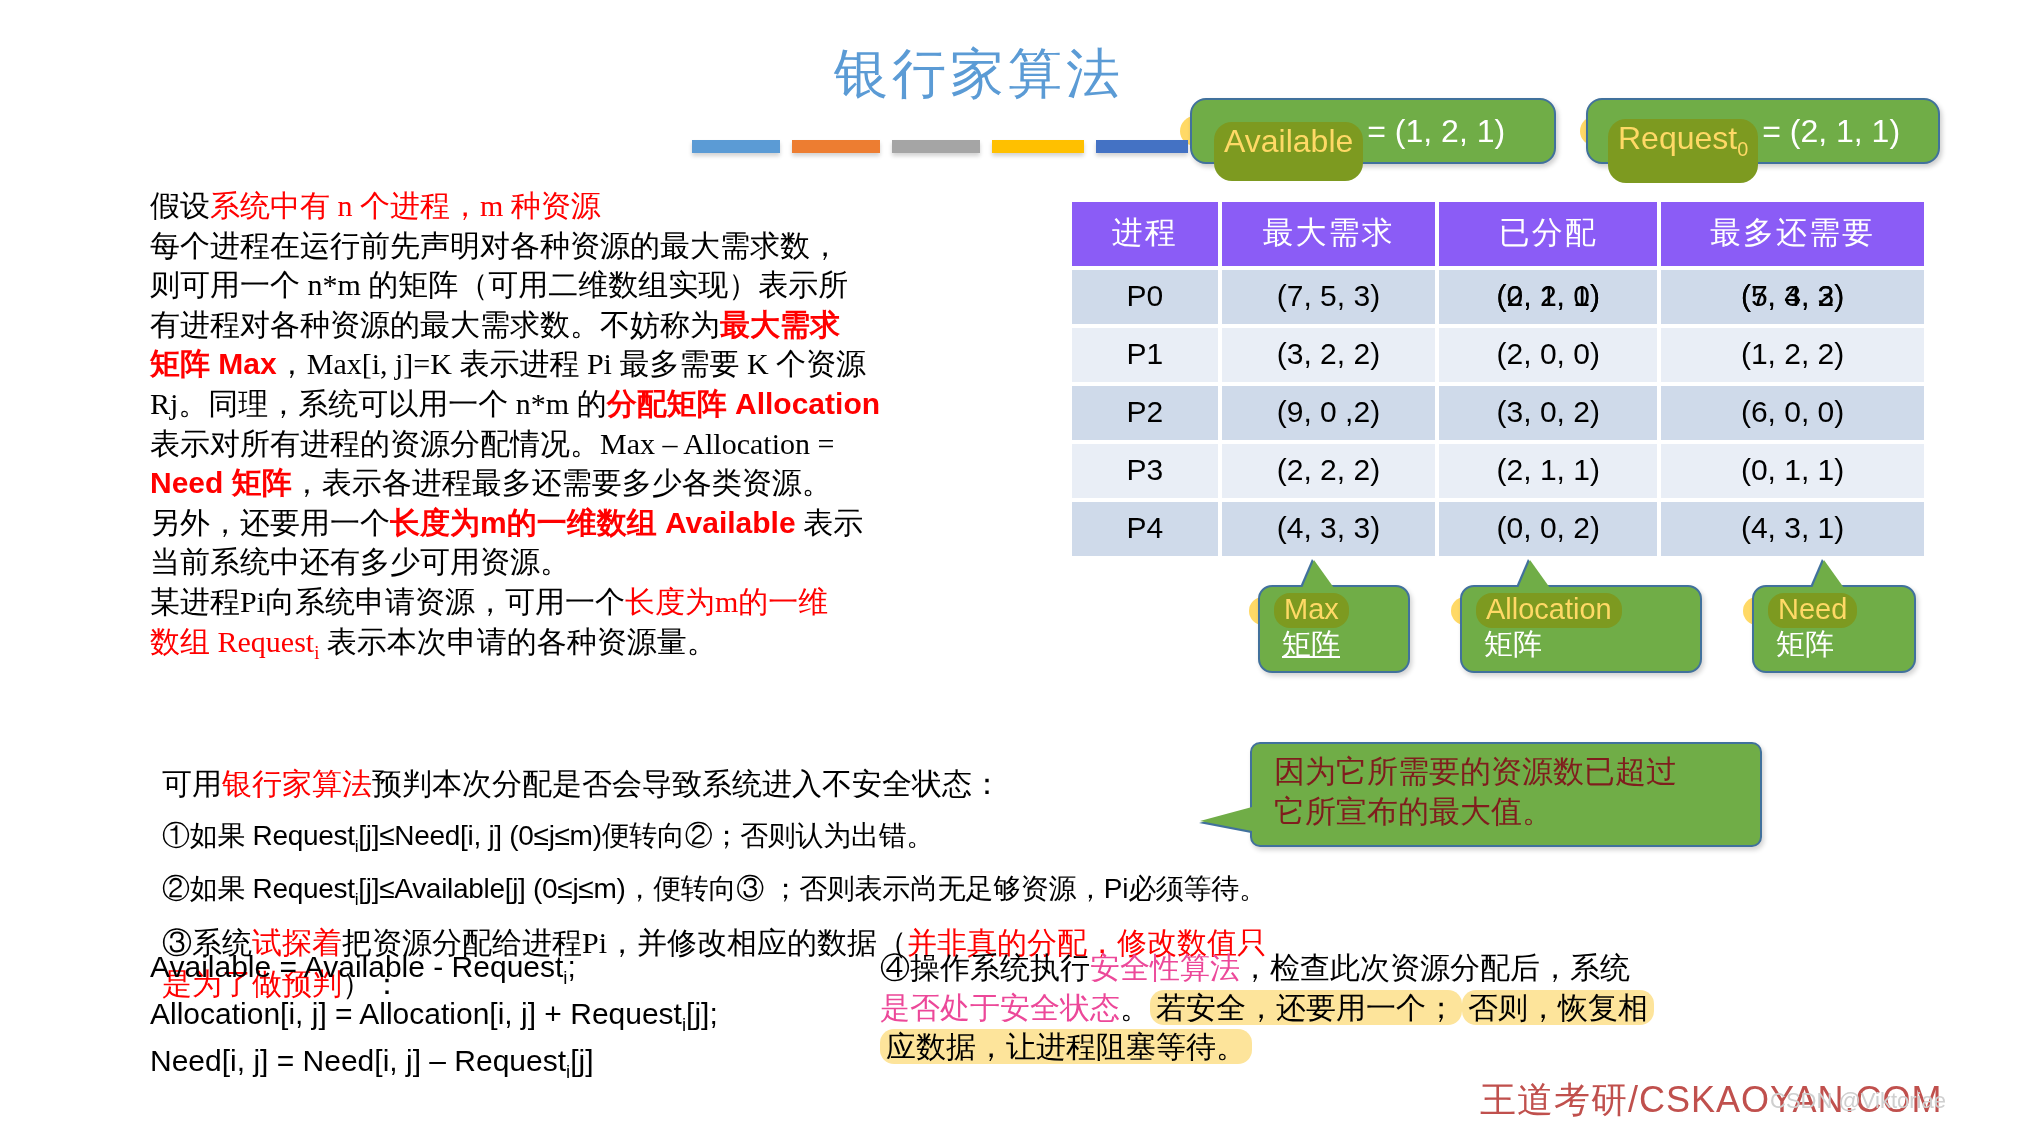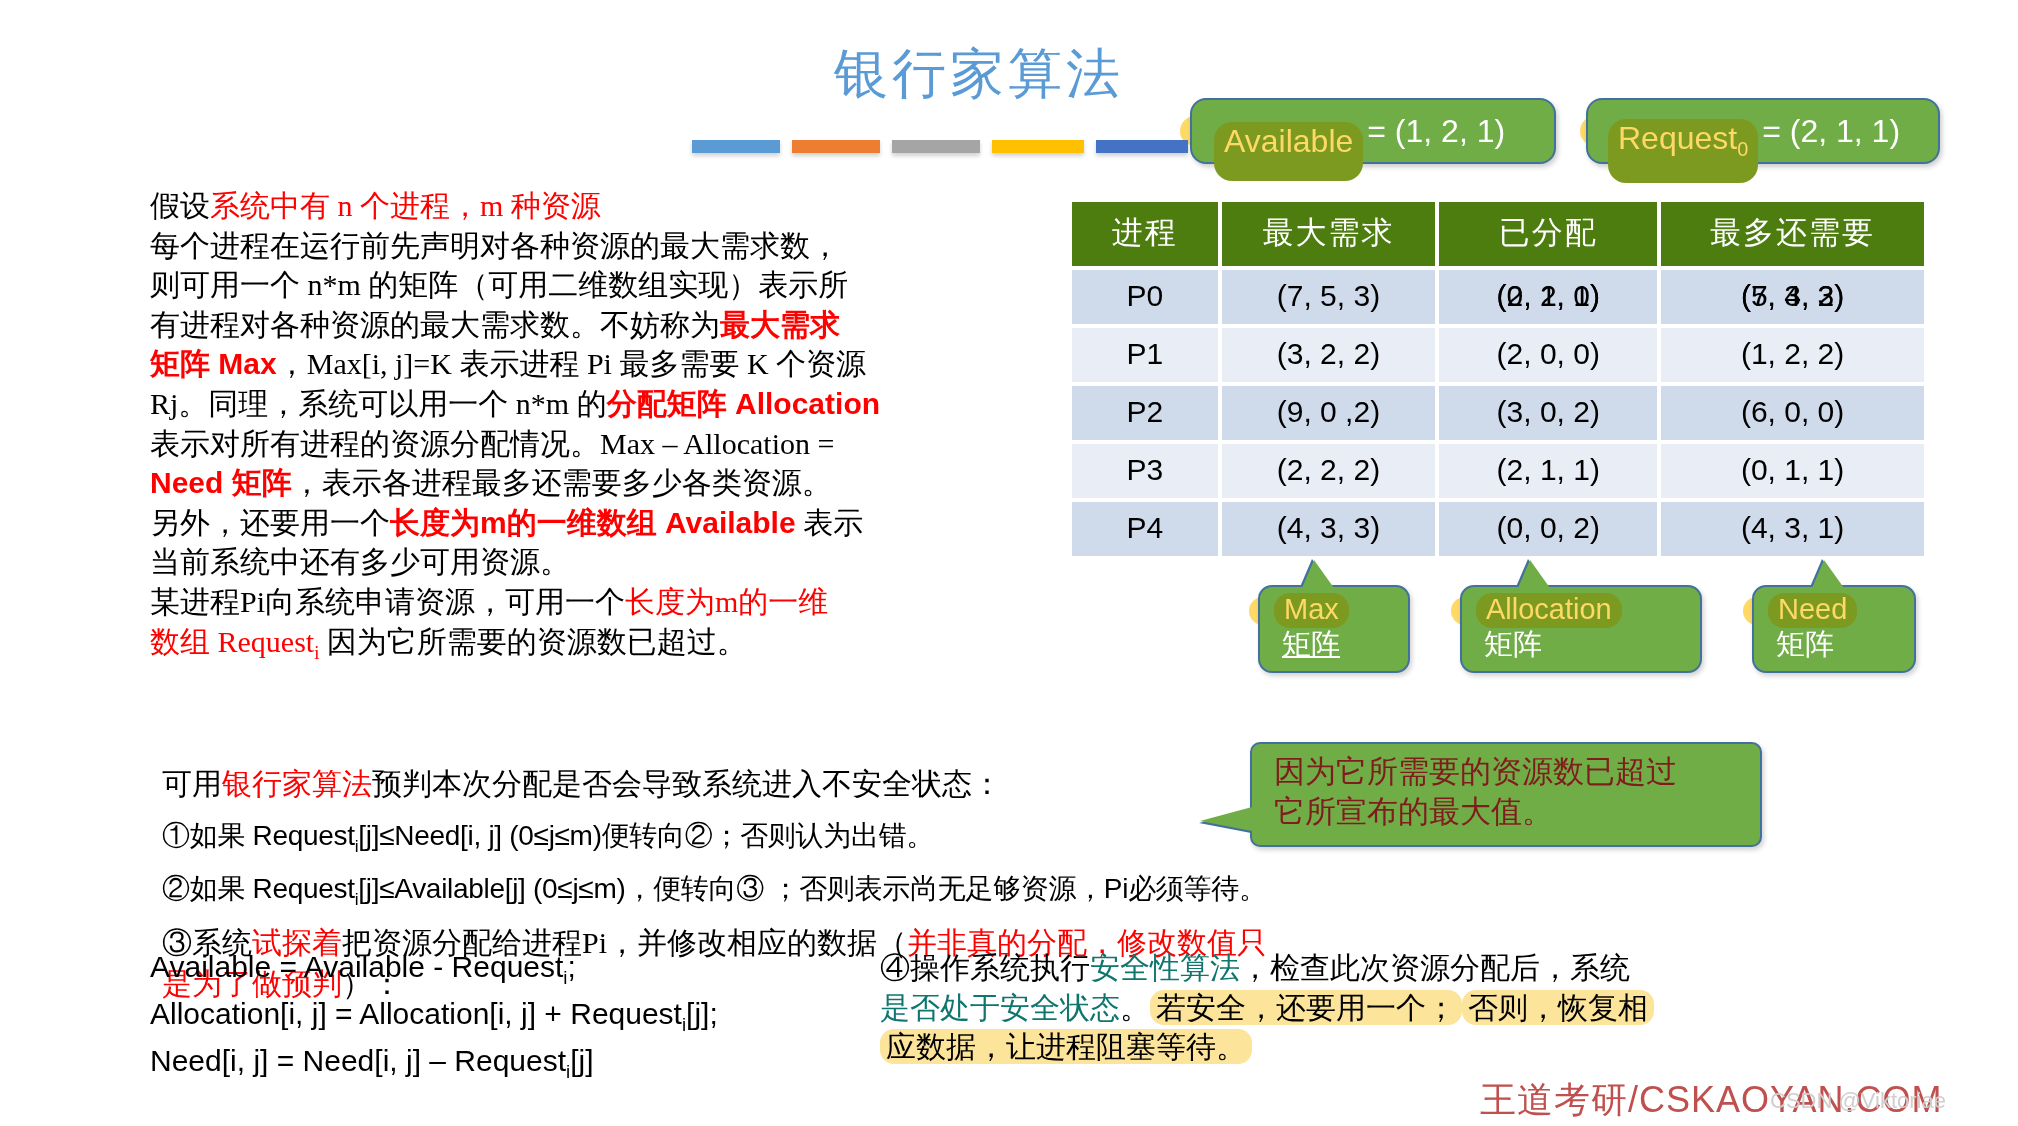--- a/index.html
+++ b/index.html
@@ -70,21 +70,21 @@
   sub{font-size:.62em;}
 
   
   #table{
     position:absolute;left:1068px;top:198px;
     width:860px;
     border-collapse:separate;border-spacing:4px 4px;
     font-family:"Liberation Sans","DejaVu Sans",sans-serif;
   }
   #table th{
-    background:#4d7c0f;color:#ffffff;
+    background:#8b5cf6;color:#ffffff;
     font-size:31px;font-weight:normal;
     padding:10px 0 12px 0;
     letter-spacing:2px;
   }
   #table td{
     font-size:30px;color:#000;text-align:center;
     padding:9px 0 11px 0;
   }
   #table tr.odd td{background:#CFDAEA;}
   #table tr.even td{background:#E9EEF6;}
@@ -158,21 +158,21 @@
     border-right:52px solid #70AD47;
     filter:drop-shadow(-1px 2px 0 #41719C);
   }
 
   
   #step4{
     position:absolute;left:880px;top:948px;width:1010px;
     font-size:30px;line-height:1.32;color:#000;
     font-family:"Liberation Serif","DejaVu Serif",serif;
   }
-  #step4 .r{color:#0f766e;text-align:center;}
+  #step4 .r{color:#ec4899;text-align:center;}
   #step4 .hlY{
     background:#FDE49B;border-radius:14px;padding:1px 6px;
     box-decoration-break:clone;-webkit-box-decoration-break:clone;
   }
   #step4 p{margin:0;}
 
   
   #footer{
     position:absolute;left:1480px;top:1076px;
     font-size:36px;color:#C0504D;
@@ -217,21 +217,21 @@
     <p>每个进程在运行前先声明对各种资源的最大需求数，</p>
     <p>则可用一个 n*m 的矩阵（可用二维数组实现）表示所</p>
     <p><span>有进程对各种资源的最大需求数。不妨称为</span><span class="rb">最大需求</span></p>
     <p><span class="rb">矩阵 Max</span><span>，Max[i, j]=K 表示进程 Pi 最多需要 K 个资源</span></p>
     <p><span>Rj。同理，系统可以用一个 n*m 的</span><span class="rb">分配矩阵 Allocation</span></p>
     <p>表示对所有进程的资源分配情况。Max – Allocation =</p>
     <p><span class="rb">Need 矩阵</span><span>，表示各进程最多还需要多少各类资源。</span></p>
     <p><span>另外，还要用一个</span><span class="rb">长度为m的一维数组 Available</span><span> 表示</span></p>
     <p>当前系统中还有多少可用资源。</p>
     <p><span>某进程Pi向系统申请资源，可用一个</span><span class="r">长度为m的一维</span></p>
-    <p><span class="r"><span>数组 Request</span><sub>i</sub></span><span> 因为它所需要的资源数已超过。</span></p>
+    <p><span class="r"><span>数组 Request</span><sub>i</sub></span><span> 表示本次申请的各种资源量。</span></p>
   </div>
 
   <table id="table">
     <colgroup>
         <col class="c0">
         <col class="c1">
         <col class="c2">
         <col class="c3">
       </colgroup>
     <thead>

